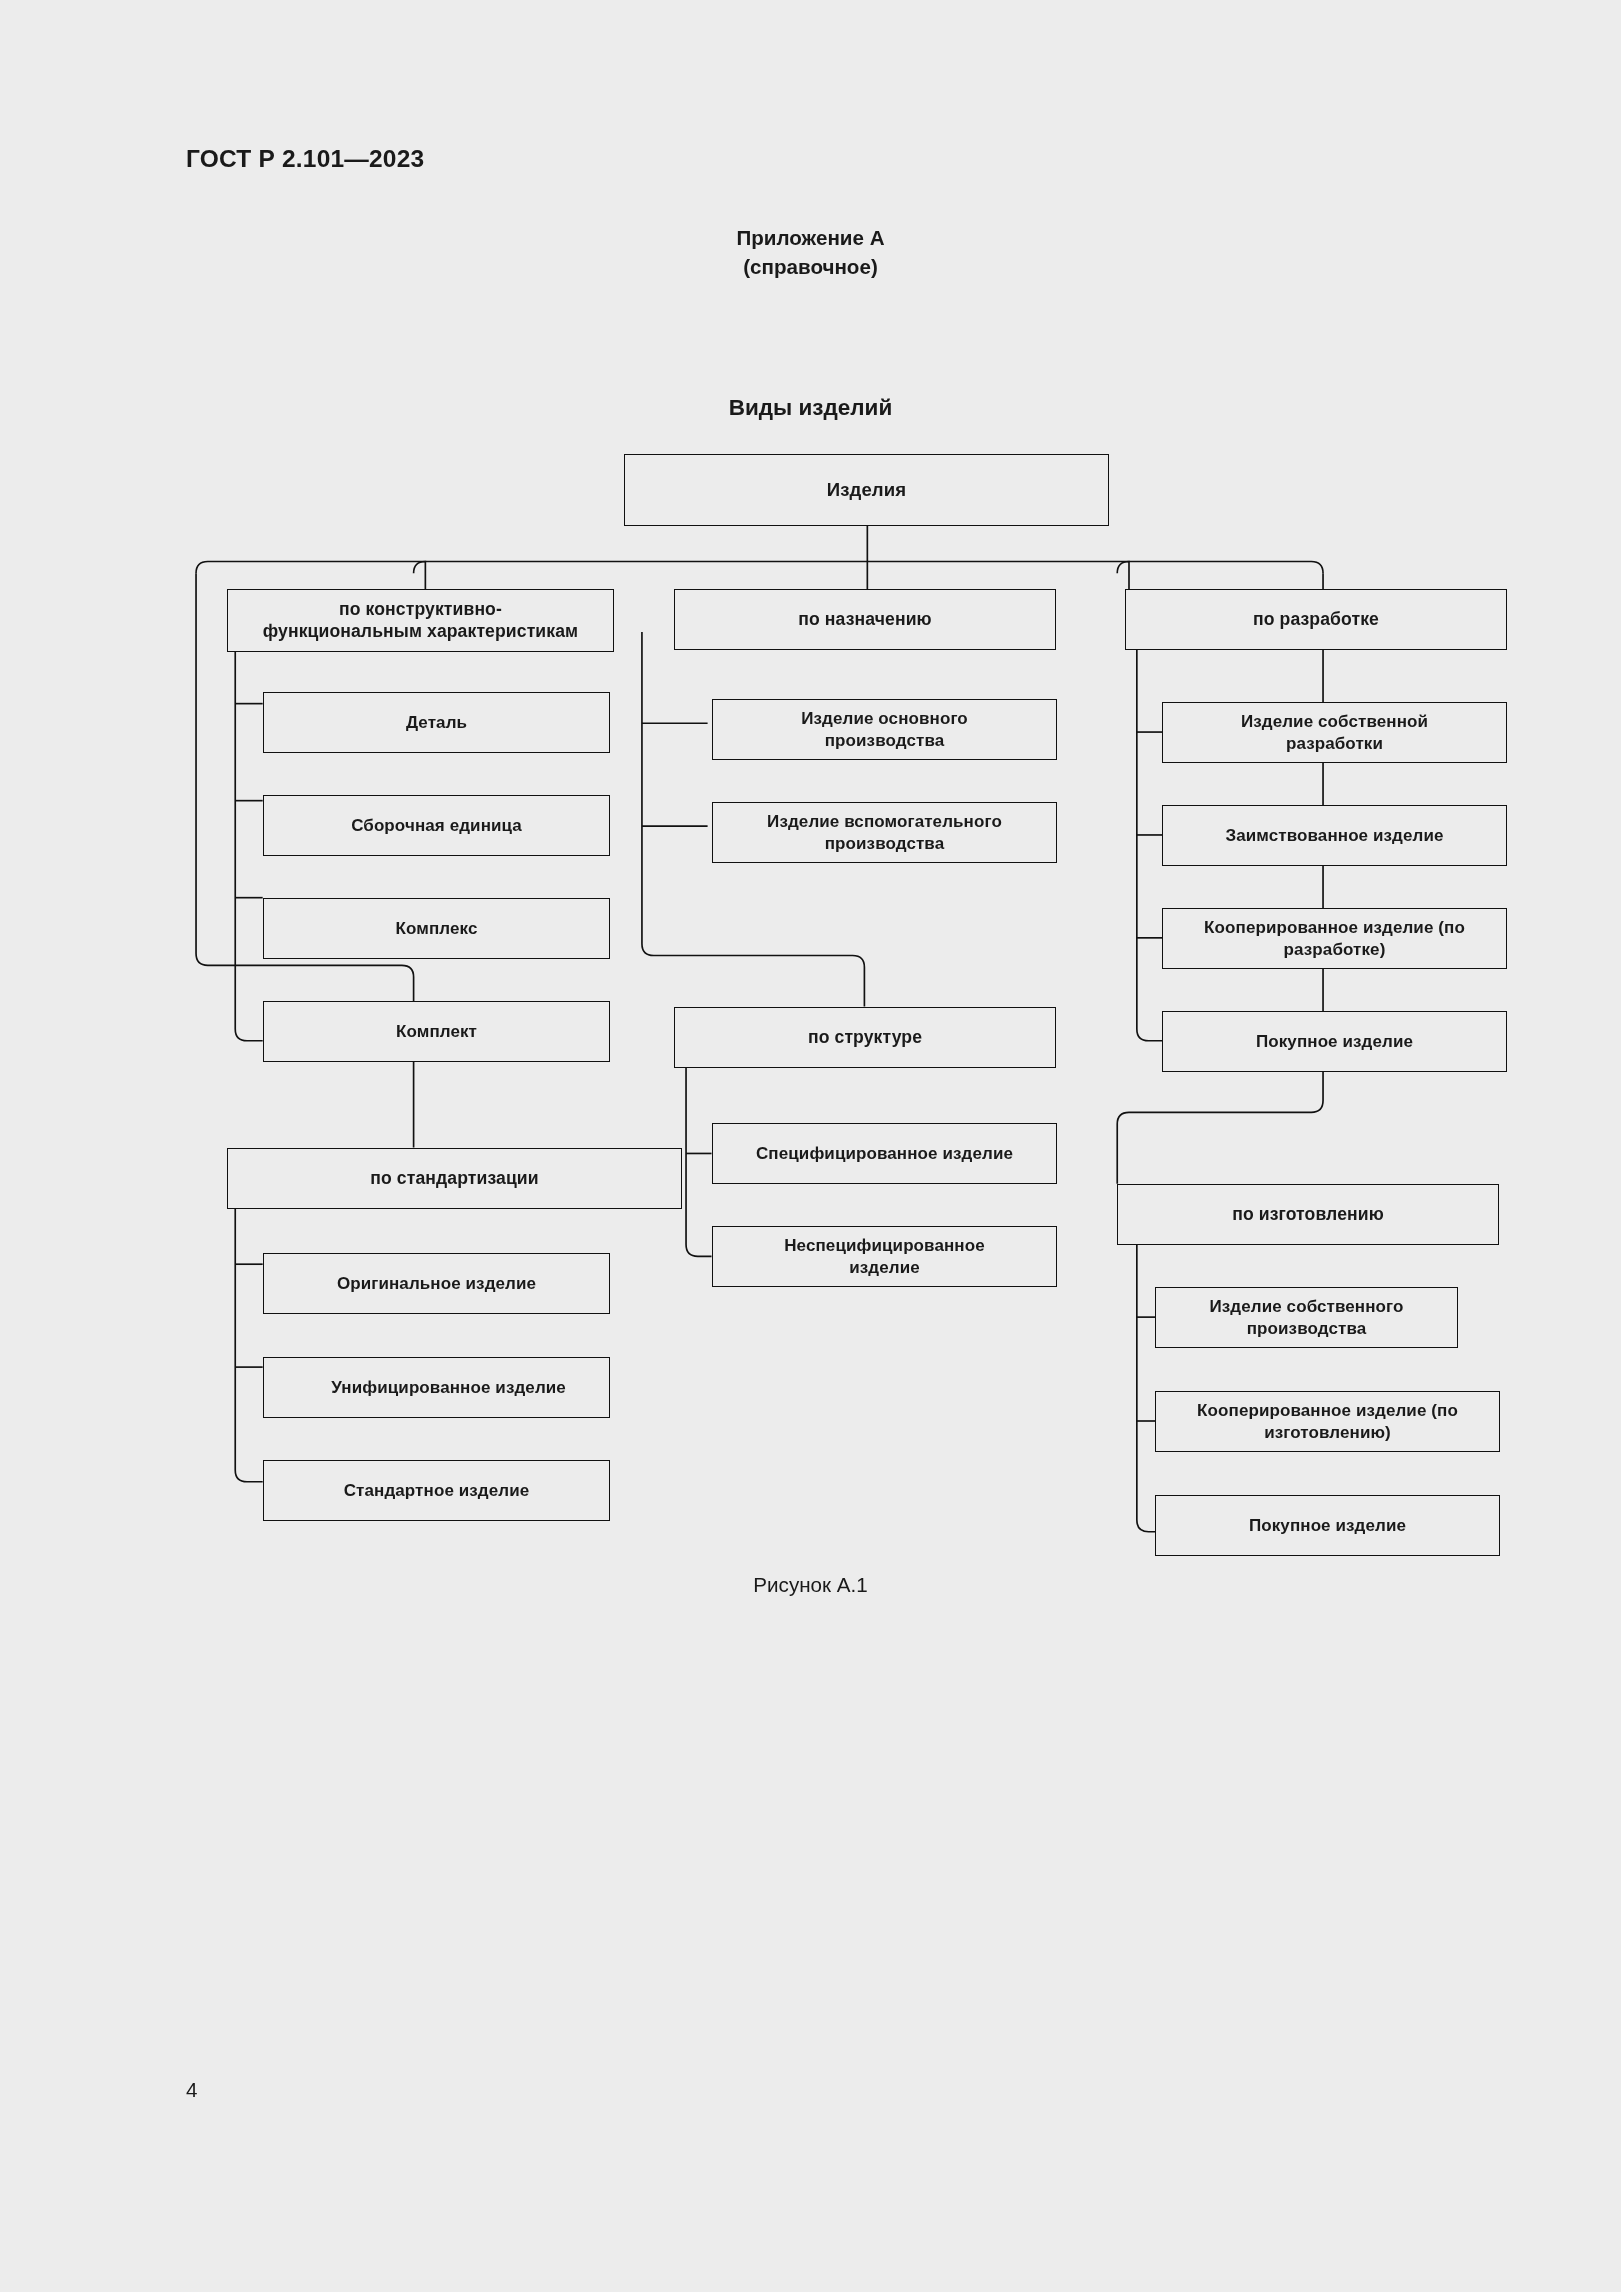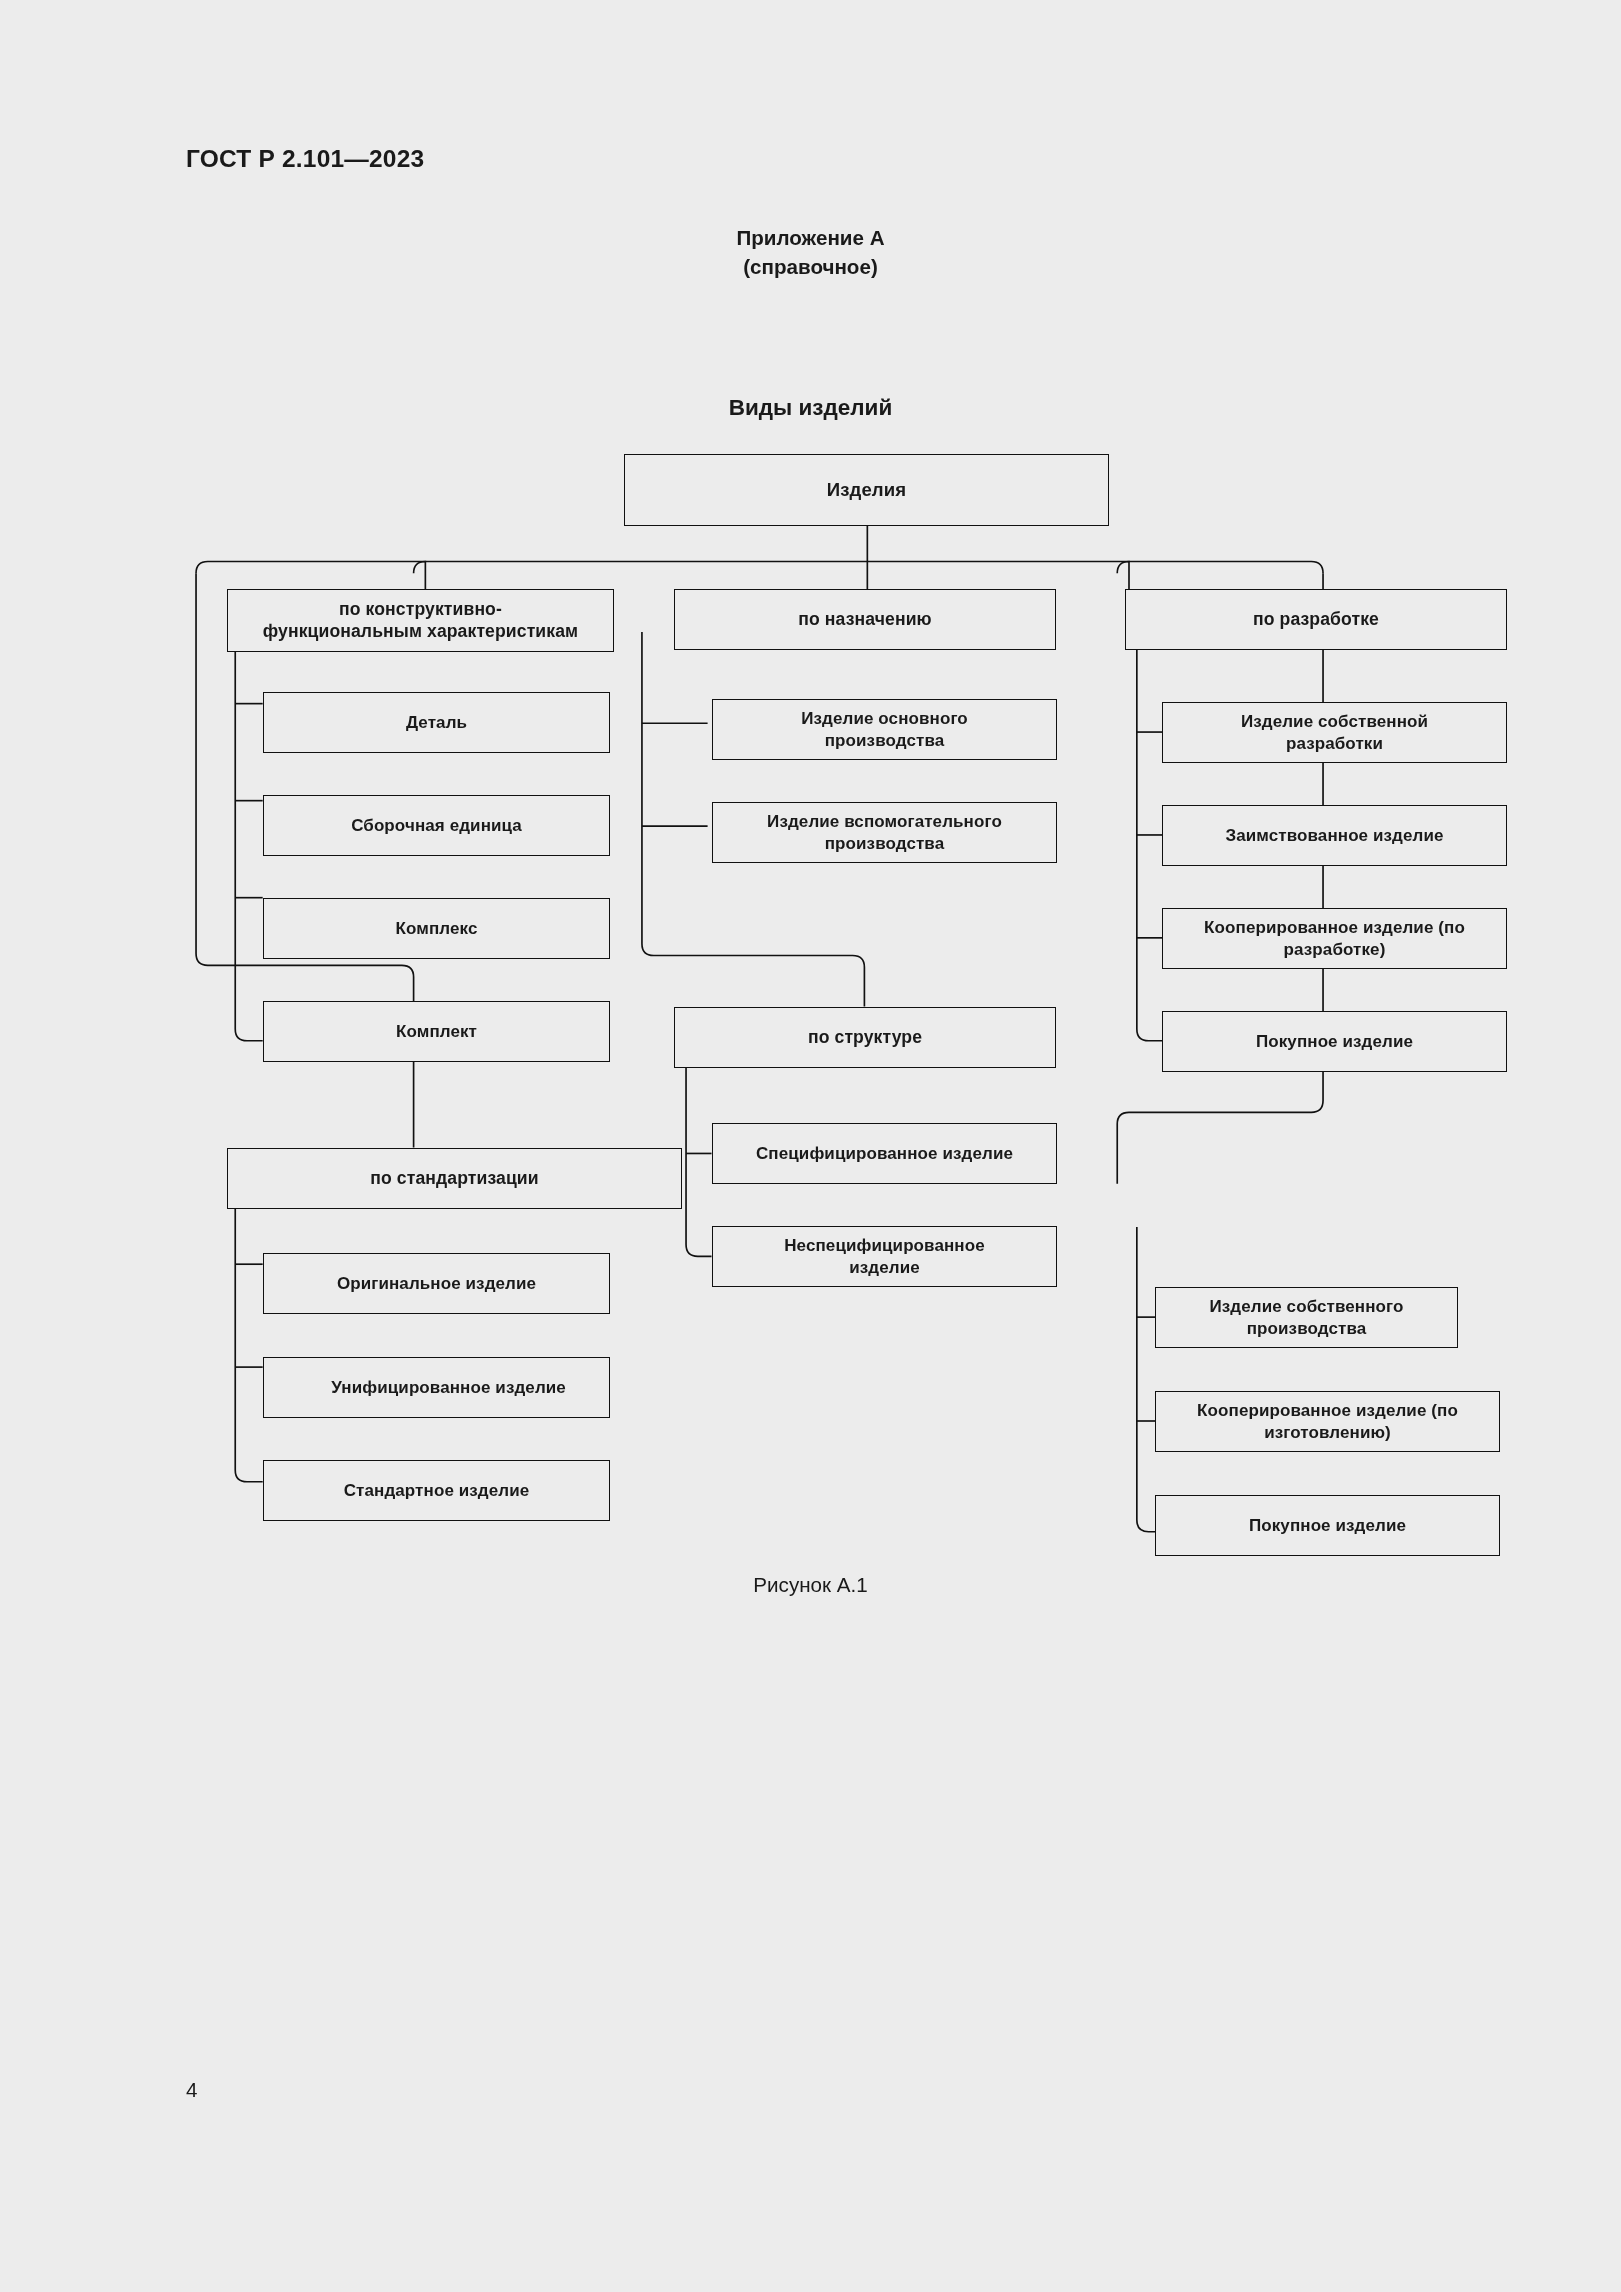--- a/index.html
+++ b/index.html
@@ -211,20 +211,21 @@
     </div>
     <div class="node" style="left:1162px; top:805px; width:345px; height:61px;">Заимствованное изделие</div>
     <div class="node" style="left:1162px; top:908px; width:345px; height:61px;">
       <div>
         <span>Кооперированное изделие (по</span>
         <span>разработке)</span>
       </div>
     </div>
     <div class="node" style="left:1162px; top:1011px; width:345px; height:61px;">Покупное изделие</div>
 
+    <div class="node group" style="left:1117px; top:1184px; width:382px; height:61px;">по изготовлению</div>
     <div class="node" style="left:1155px; top:1287px; width:303px; height:61px;">
       <div>
         <span>Изделие собственного</span>
         <span>производства</span>
       </div>
     </div>
     <div class="node" style="left:1155px; top:1391px; width:345px; height:61px;">
       <div>
         <span>Кооперированное изделие (по</span>
         <span>изготовлению)</span>

